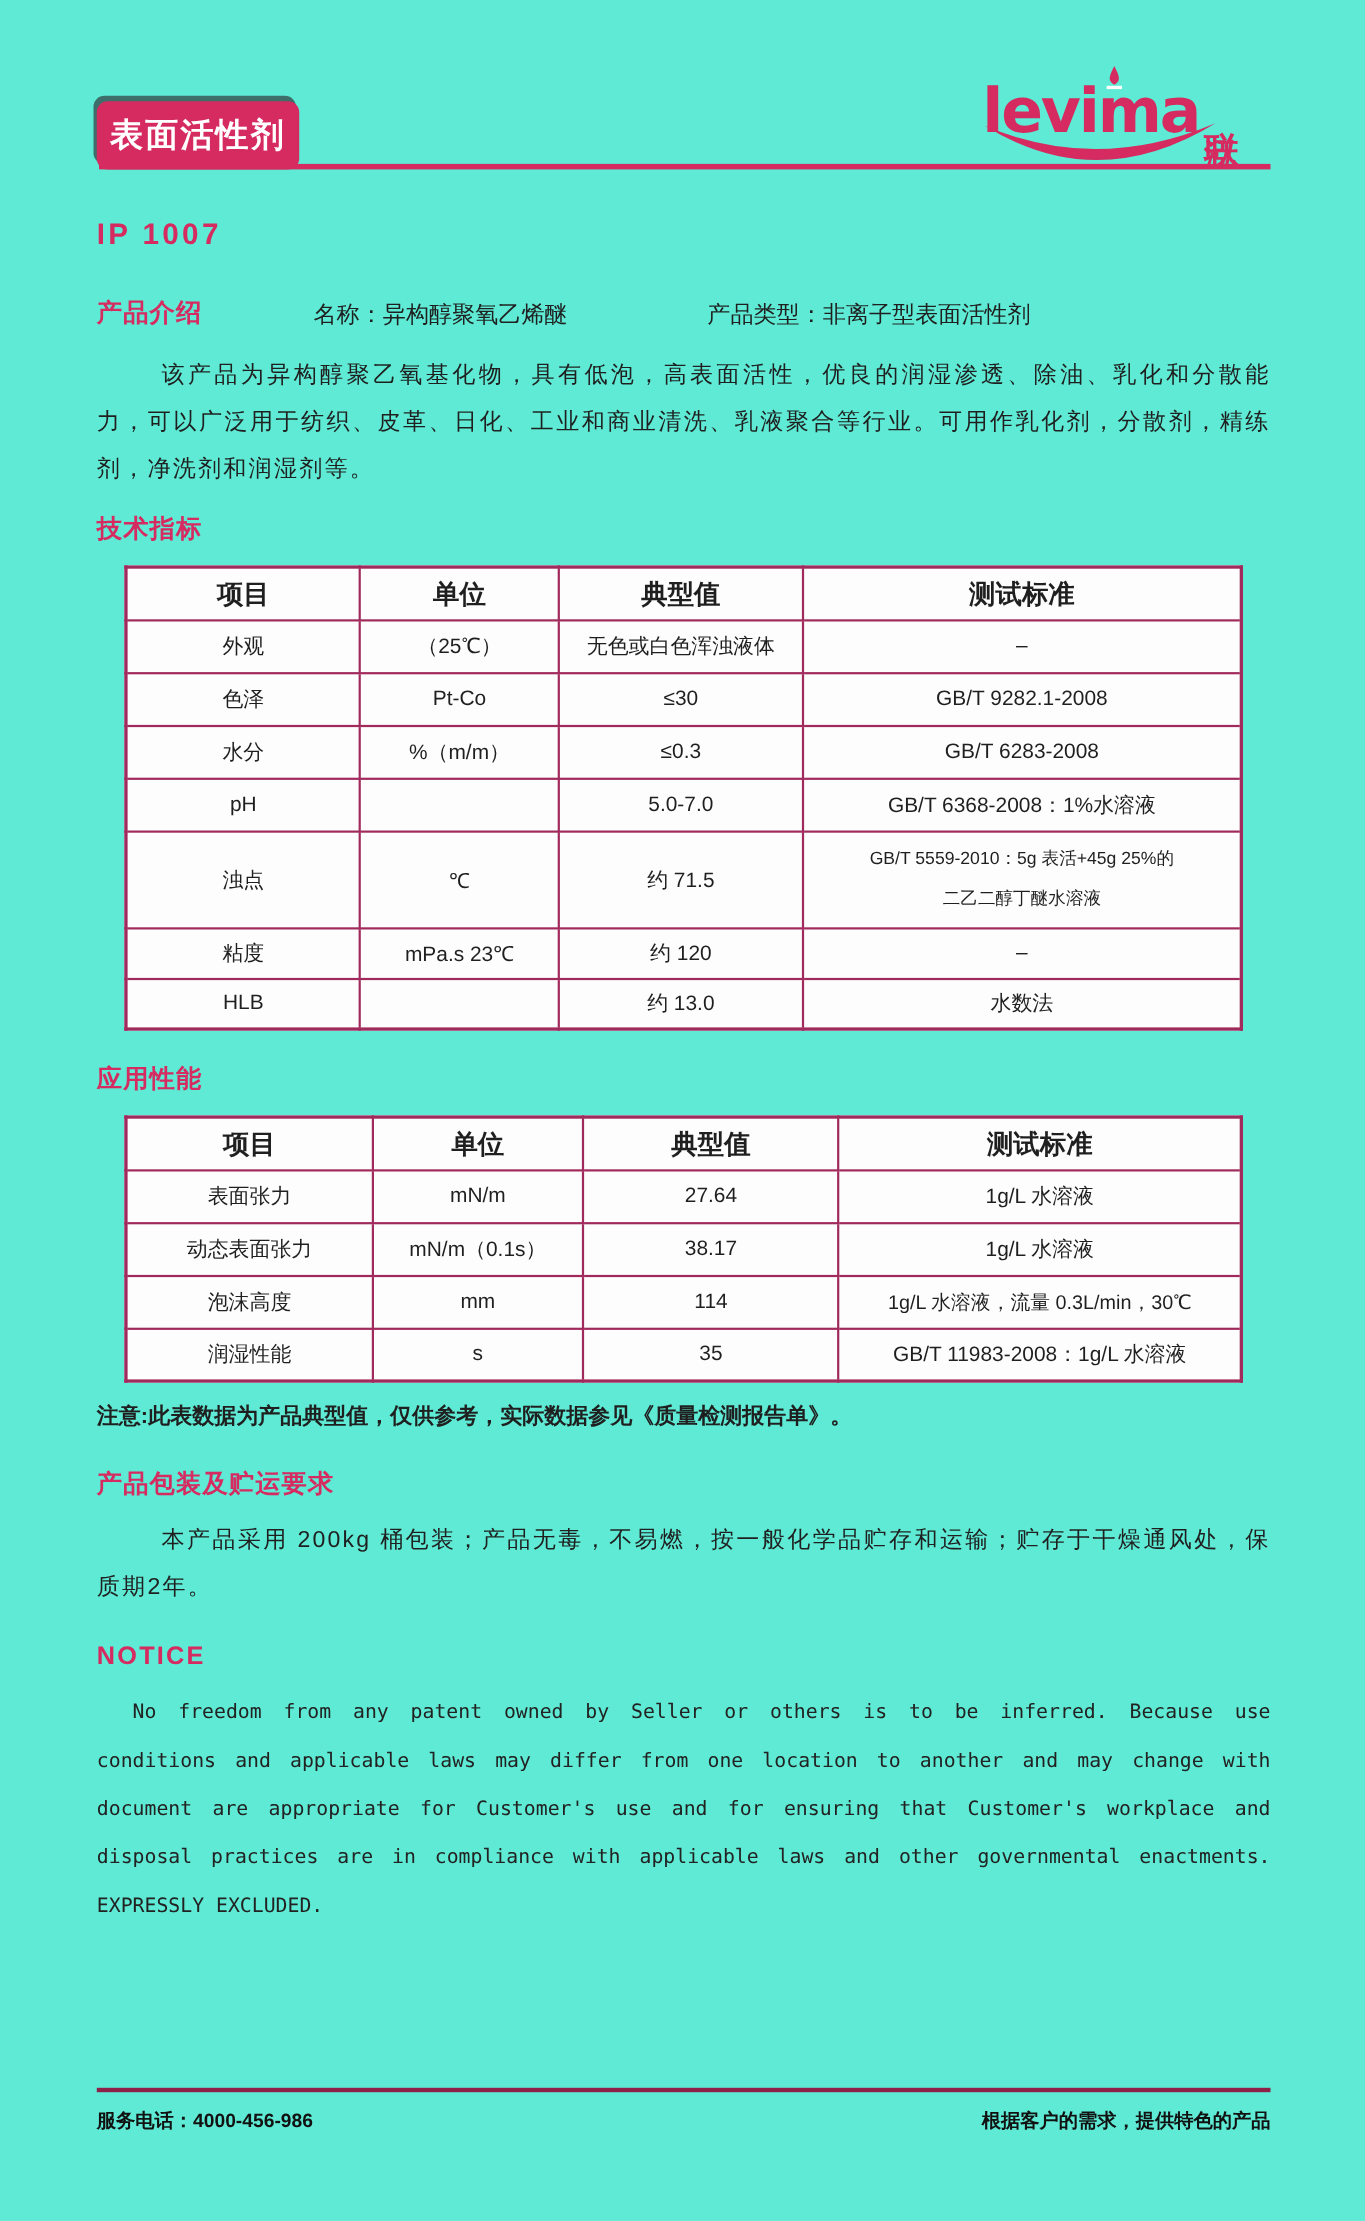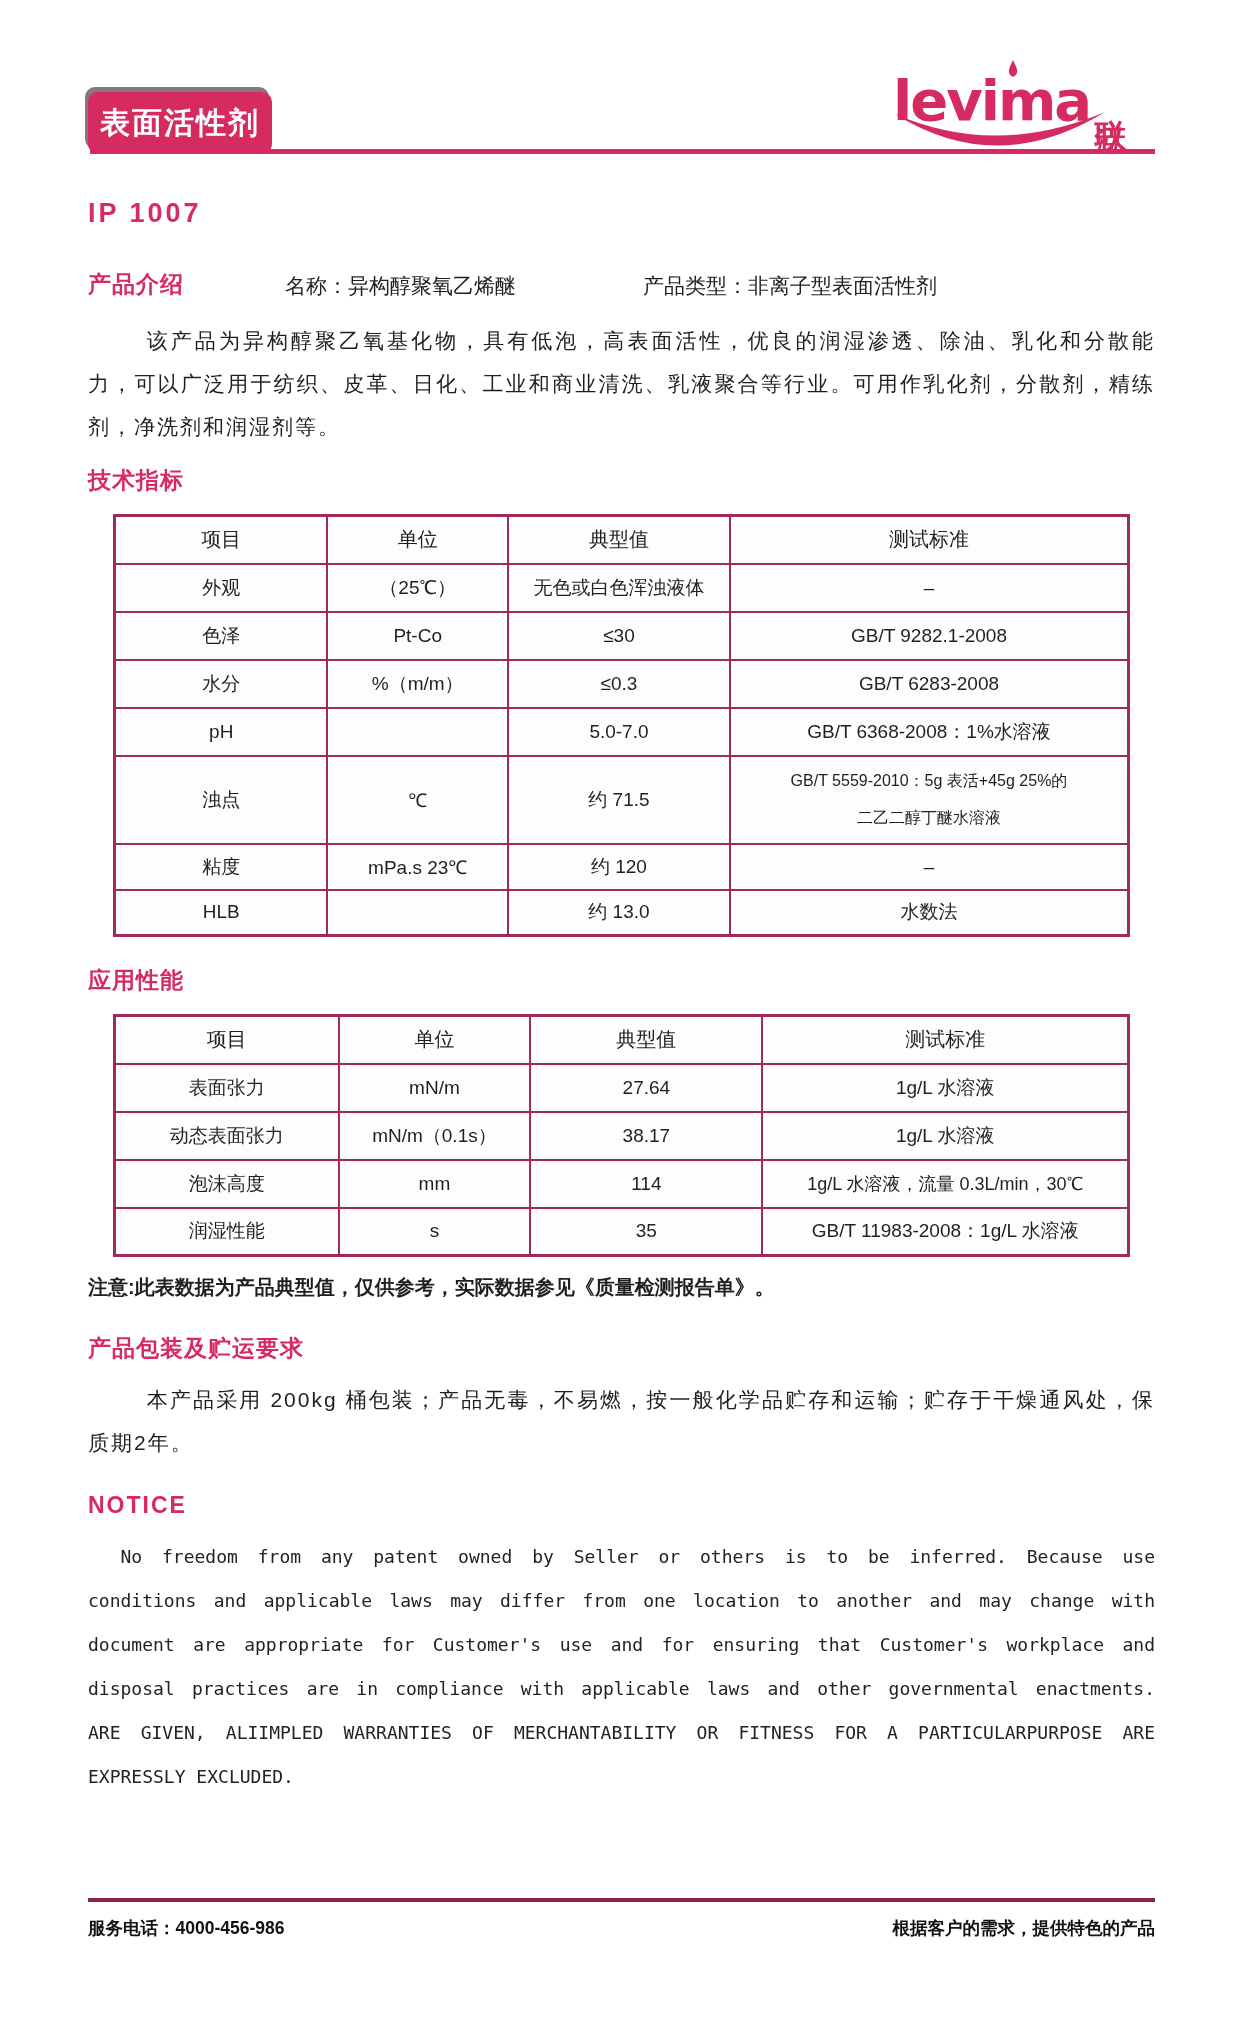--- a/index.html
+++ b/index.html
@@ -7,21 +7,21 @@
     --table-border:#a12a5c;
     --footer-line:#8e2148;
     --ink:#1f1f1f;
   }
   *{margin:0;padding:0;box-sizing:border-box;}
   html,body{background:#e8e8e8;}
   .page{
     position:relative;
     width:1241px;height:2019px;
     margin:0 auto;
-    background:#ffffff;
+    background:#5eead4;
     font-family:"Liberation Sans",sans-serif;
     color:var(--ink);
     overflow:hidden;
   }
   
   .badge{
     position:absolute;left:88px;top:92px;
     min-width:150px;height:62px;
     background:var(--accent);
     border-radius:10px;
@@ -65,21 +65,21 @@
     margin:18px 0 0 25px;
     table-layout:fixed;
     background:#fdfdfd;
   }
   table{border:3px solid var(--table-border);}
   th,td{
     border:2px solid var(--table-border);
     text-align:center;vertical-align:middle;
     white-space:pre-line;
   }
-  th{font-size:20px;font-weight:normal;}
+  th{font-size:24px;font-weight:bold;}
   td{font-size:19px;}
   tr{height:48px;}
   .spec-table tbody tr:nth-child(5){height:88px;}
   .spec-table tbody tr:nth-child(5) td:nth-child(4){font-size:16px;line-height:2.3;}
   .spec-table tbody tr:nth-child(6){height:46px;}
   .spec-table tbody tr:nth-child(7){height:46px;margin-left:28px;}
   .app-table tbody tr:nth-child(3) td:nth-child(4){font-size:18px;}
   .table-note{margin-top:17px;font-size:20px;font-weight:bold;}
   
   .notice-block{margin-top:16px;}
@@ -242,21 +242,20 @@
 
     <p class="cn-para" style="margin-top:14px;">本产品采用 200kg 桶包装；产品无毒，不易燃，按一般化学品贮存和运输；贮存于干燥通风处，保质期2年。</p>
 
     <div class="section-heading h-notice">NOTICE</div>
 
     <div class="notice-block">
         <div>No freedom from any patent owned by Seller or others is to be inferred. Because use</div>
         <div>conditions and applicable laws may differ from one location to another and may change with</div>
         <div>document are appropriate for Customer's use and for ensuring that Customer's workplace and</div>
         <div>disposal practices are in compliance with applicable laws and other governmental enactments.</div>
-        <div>ARE GIVEN, ALIIMPLED WARRANTIES OF MERCHANTABILITY OR FITNESS FOR A PARTICULARPURPOSE ARE</div>
         <div>EXPRESSLY EXCLUDED.</div>
       </div>
 
   </div>
 
   <div class="footer-rule"></div>
   <div class="footer-row">
     <span>服务电话：4000-456-986</span>
     <span>根据客户的需求，提供特色的产品</span>
   </div>

